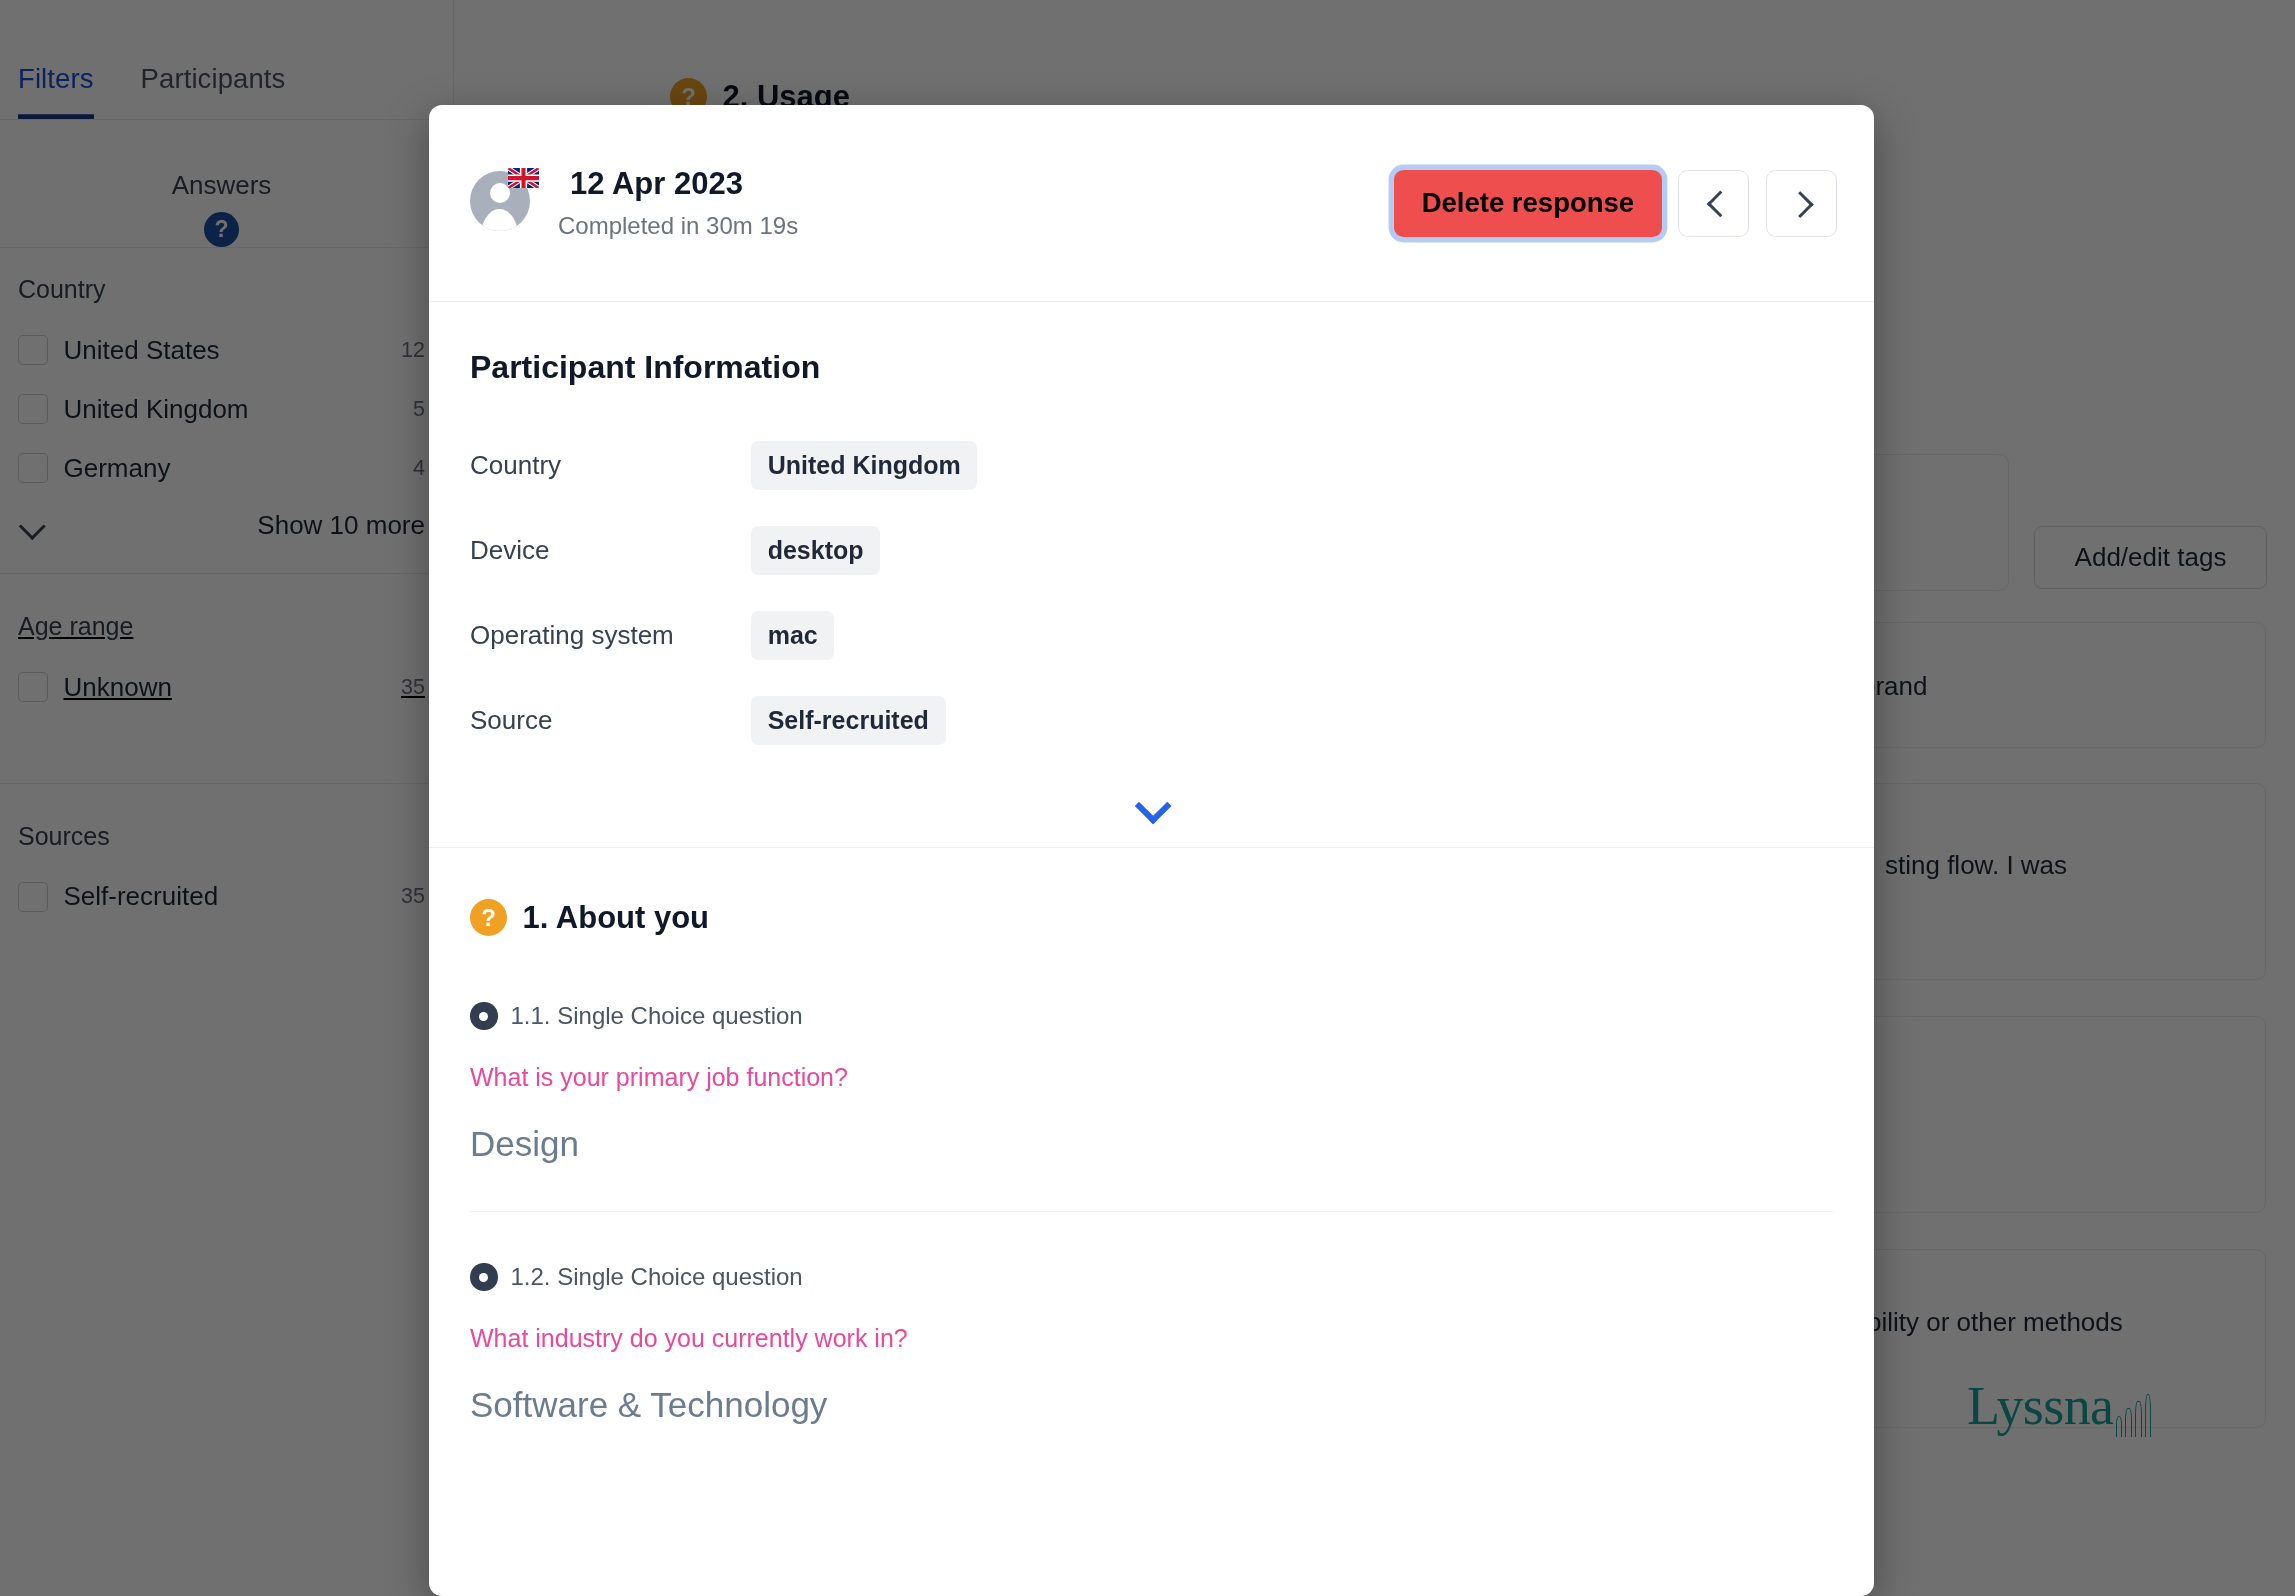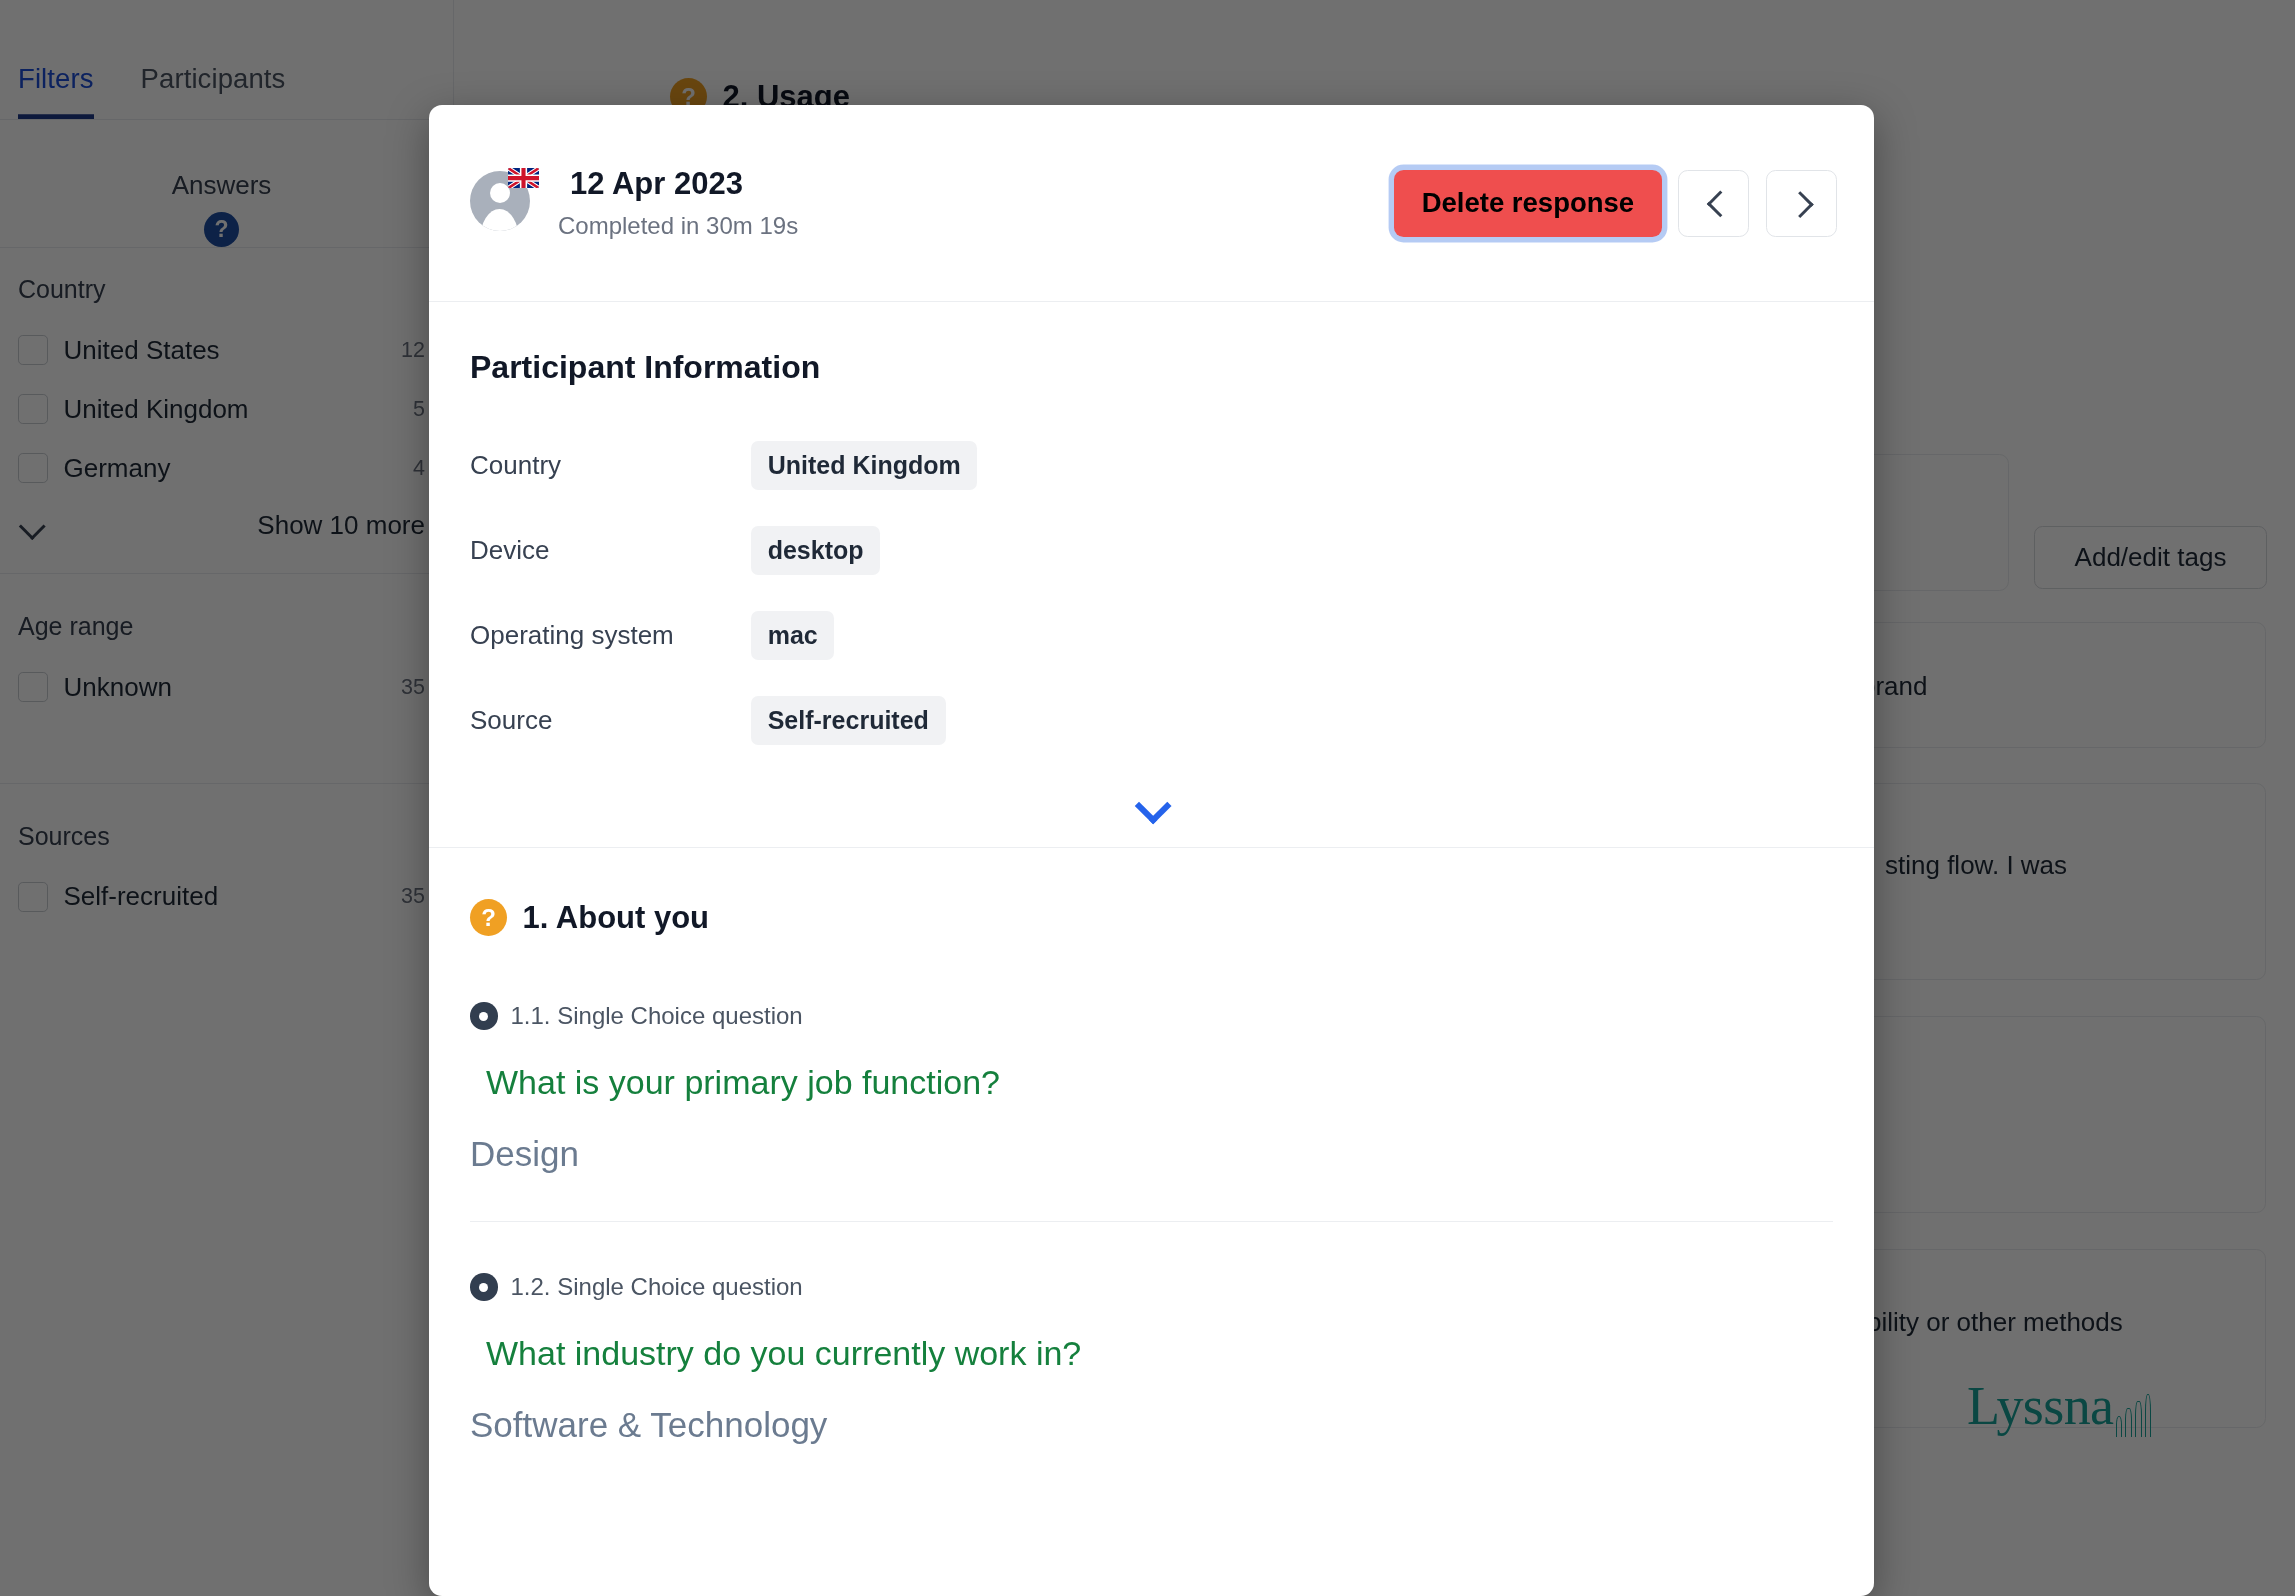--- a/index.html
+++ b/index.html
@@ -193,21 +193,21 @@
 
   .q-item { padding-bottom: 47px; border-bottom: 1.8px solid #eceef1; margin-bottom: 51px; }
   .q-item.last { border-bottom: none; }
   .q-head { display: flex; align-items: center; gap: 13px; margin-bottom: 33px; }
   .radio-icon {
     width: 27.5px; height: 27.5px; border-radius: 50%; background: #323e4f;
     display: flex; align-items: center; justify-content: center;
   }
   .radio-icon::after { content:""; width: 9px; height: 9px; border-radius: 50%; background: #ffffff; }
   .q-type { font-size: 24px; color: #4b5563; }
-  .q-text { font-size: 34px; color: #15803d; margin-bottom: 32px; margin-left: 16px; }
+  .q-text { font-size: 25px; color: #ec4899; margin-bottom: 32px; }
   .q-answer { font-size: 35px; color: #6b7b90; }
 </style>
 </head>
 <body>
 
 <div id="page-root">
 
   <div id="bg-layer">
 
     <div id="sidebar">
@@ -239,21 +239,21 @@
             <span class="cbox"></span>
             <span class="name">Germany</span>
             <span class="cnt">4</span>
           </div>
           <div class="show-more">
             <span class="chev-down-dark"></span>
             <span class="name">Show 10 more</span>
           </div>
         </div>
 
-        <div class="filter-group" style="padding-top:38px;padding-bottom:66px;">
+        <div class="filter-group" style="padding-top:38px;padding-bottom:66px;text-decoration:underline;">
           <h4>Age range</h4>
           <div class="filter-row">
             <span class="cbox"></span>
             <span class="name">Unknown</span>
             <span class="cnt">35</span>
           </div>
         </div>
 
         <div class="filter-group" style="padding-top:38px;border-bottom:none;">
           <h4>Sources</h4>

